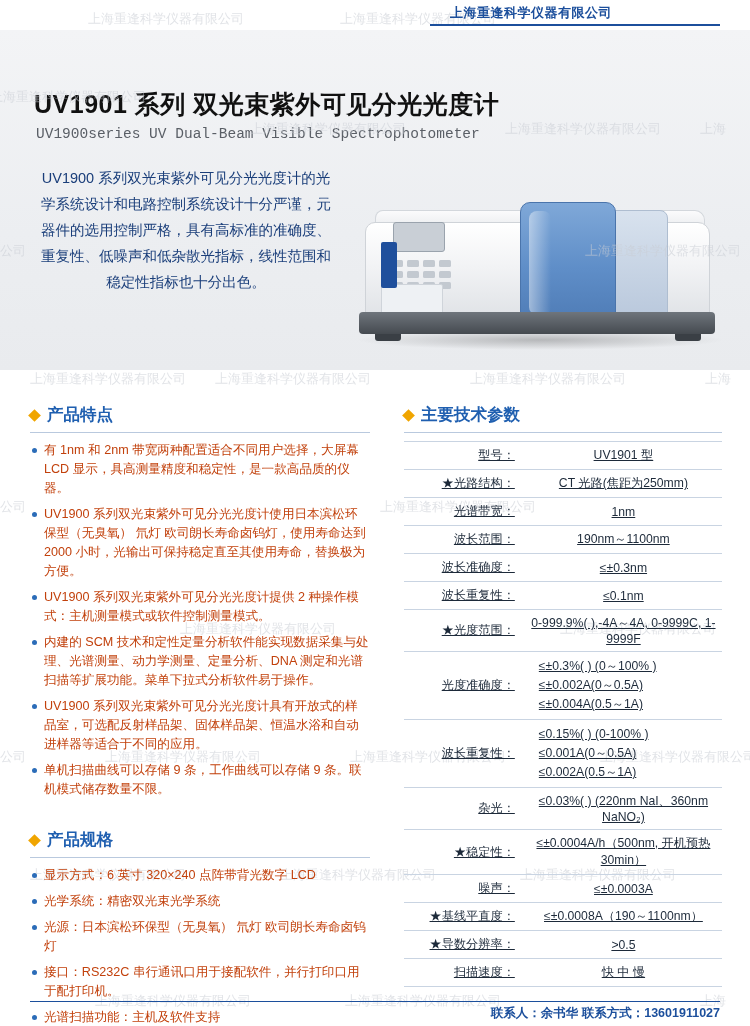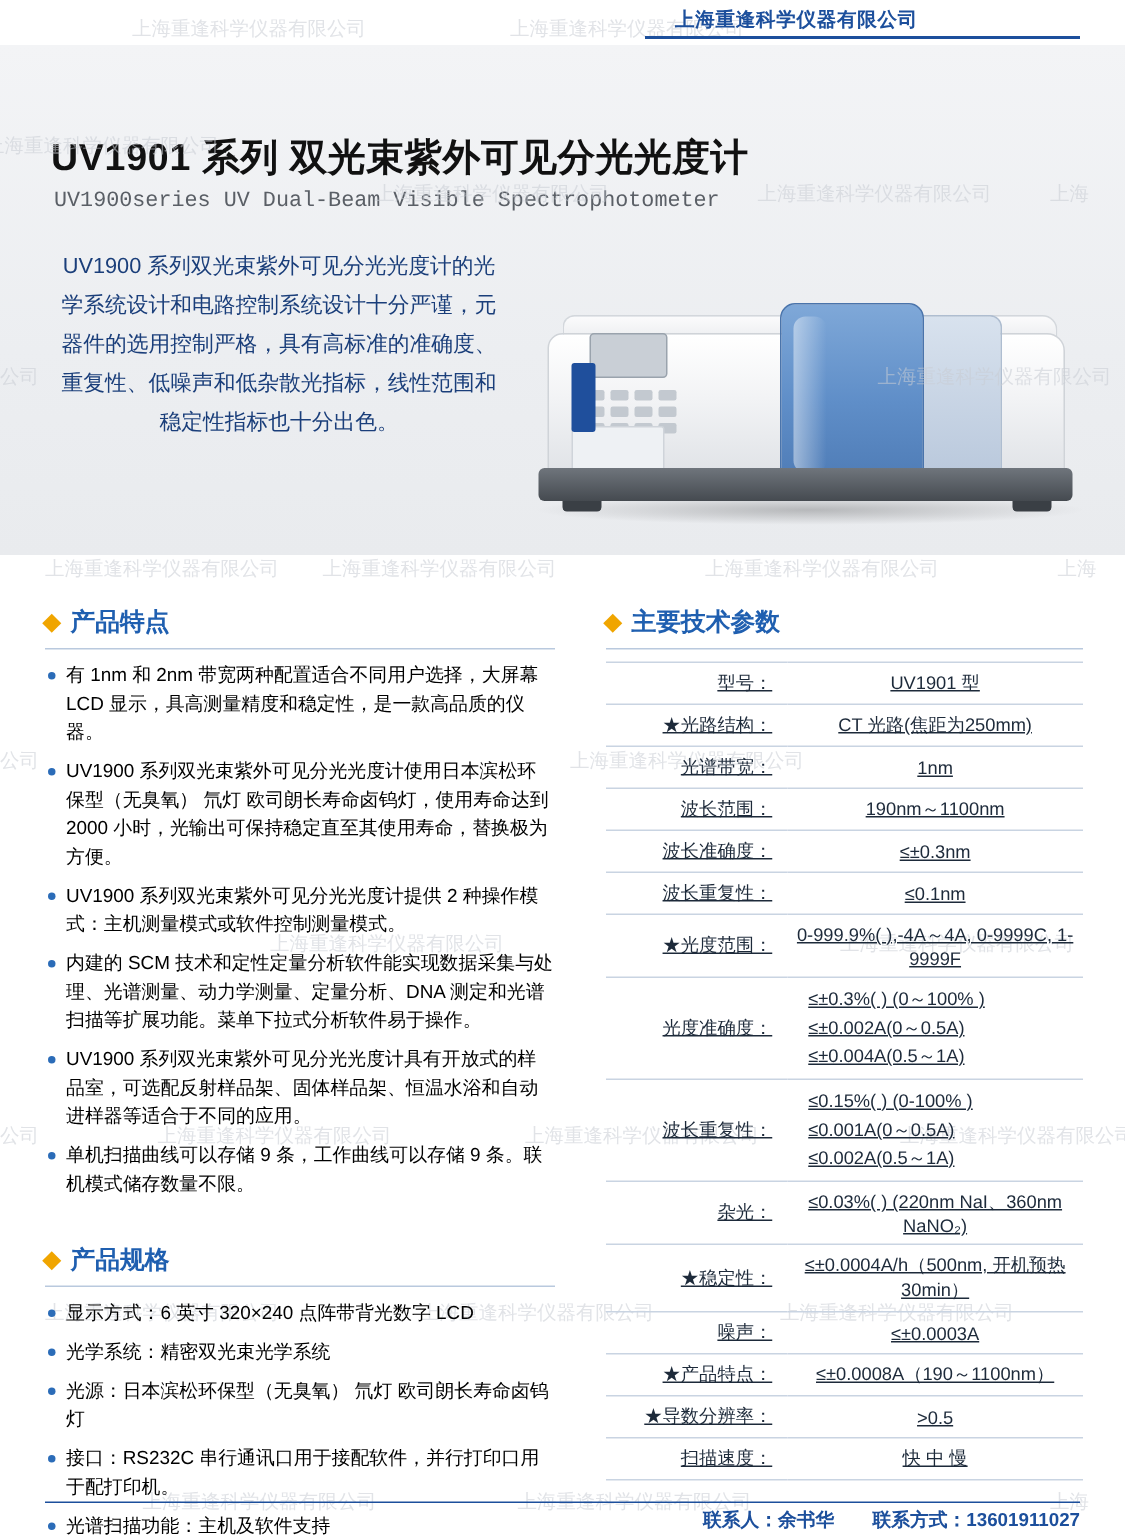--- a/index.html
+++ b/index.html
@@ -150,21 +150,21 @@
 
   ul.bullets{
     list-style:none; margin:0; padding:0;
   }
   ul.bullets > li{
     position:relative;
     padding-left:14px;
     margin:0 0 7px 0;
     font-size:12.6px;
     line-height:19px;
-    color:#000000;
+    color:#c2410c;
   }
   ul.bullets > li:before{
     content:"";
     position:absolute; left:2px; top:7px;
     width:5px; height:5px; border-radius:50%;
     background:#2b6cb8;
   }
 
   
   table.spec{
@@ -195,21 +195,21 @@
     z-index:8;
   }
   .footer-line{
     position:absolute; left:30px; bottom:24px; width:690px; height:1px;
     background:#1c4f9c;
   }
   .footer-contact{
     position:absolute; right:30px; bottom:4px;
     font-size:12.5px; color:#1c4f9c; font-weight:bold;
   }
-  .footer-contact span{ margin-left:22px; }
+  .footer-contact span{ }
 </style>
 </head>
 <body>
 
 <div class="hero">
   <div class="hero-title">UV1901 系列  双光束紫外可见分光光度计</div>
   <div class="hero-sub">UV1900series    UV Dual-Beam Visible Spectrophotometer</div>
   <div class="hero-desc">UV1900 系列双光束紫外可见分光光度计的光学系统设计和电路控制系统设计十分严谨，元器件的选用控制严格，具有高标准的准确度、重复性、低噪声和低杂散光指标，线性范围和稳定性指标也十分出色。</div>
 
   <div class="device">
@@ -334,21 +334,21 @@
       </tr>
       <tr>
         <td>★稳定性：</td>
         <td>≤±0.0004A/h（500nm, 开机预热 30min）</td>
       </tr>
       <tr>
         <td>噪声：</td>
         <td>≤±0.0003A</td>
       </tr>
       <tr>
-        <td>★产品特点：</td>
+        <td>★基线平直度：</td>
         <td>≤±0.0008A（190～1100nm）</td>
       </tr>
       <tr>
         <td>★导数分辨率：</td>
         <td>&gt;0.5</td>
       </tr>
       <tr>
         <td>扫描速度：</td>
         <td>快      中      慢</td>
       </tr>

